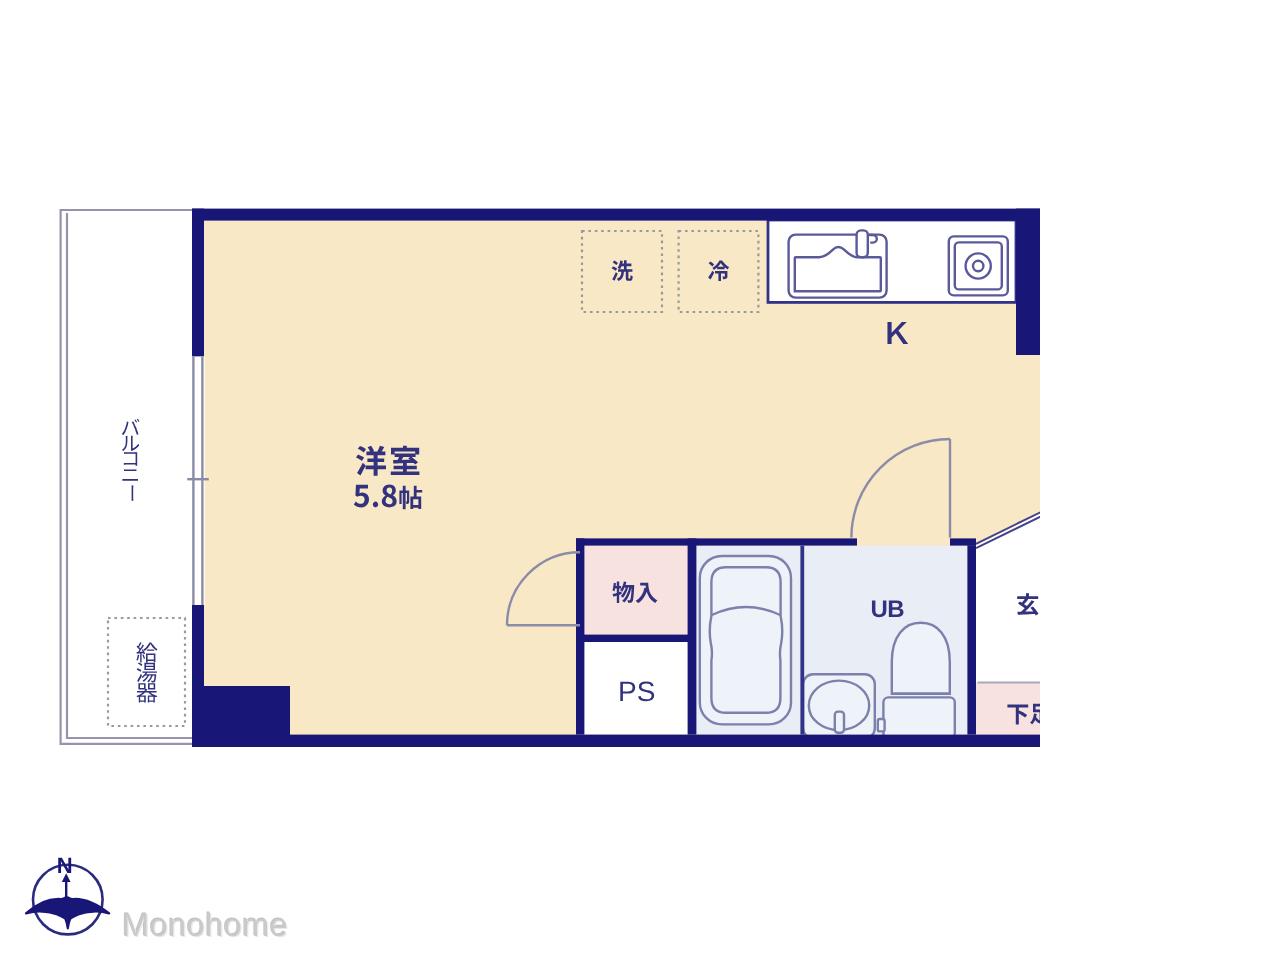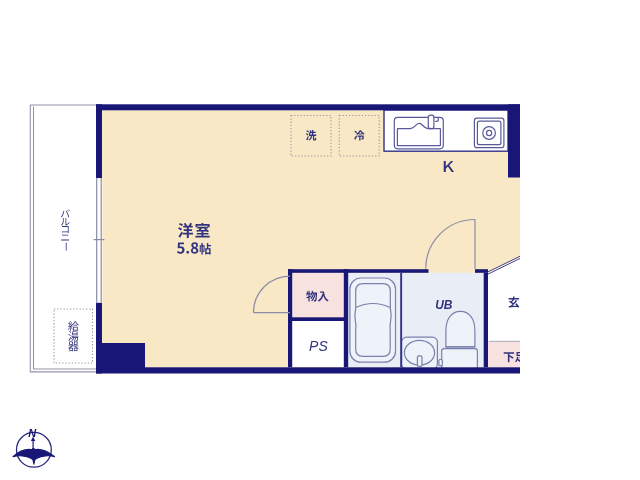--- a/index.html
+++ b/index.html
@@ -1,16 +1,16 @@
 <!DOCTYPE html>
 <html><head>
 <meta charset="utf-8">
 <style>
 html,body{margin:0;padding:0;background:#ffffff;}
-#stage{position:relative;width:520px;height:480px;overflow:hidden;font-family:"Liberation Sans",sans-serif;font-style:italic;}
+#stage{position:relative;width:520px;height:480px;overflow:hidden;font-family:"Liberation Sans",sans-serif;}
 #logo{position:absolute;left:61px;top:453.6px;font-size:16.3px;color:#cacaca;letter-spacing:0.2px;text-shadow:0.6px 0.6px 0 #e9e9e9,-0.4px -0.4px 0 #c2c2c2;}
 </style>
 </head>
 <body>
 <div id="stage">
 <svg width="640" height="480" viewBox="0 0 640 480" style="position:absolute;left:0;top:0">
 
   <g stroke="#9494ac" stroke-width="1.1" fill="none">
     <path d="M96,105 H30.3 V371.9 H96"></path>
     <path d="M33.5,106.5 V369 H96"></path>
@@ -160,13 +160,14 @@
 
   <g>
     <circle cx="33.9" cy="449.8" r="17.4" stroke="#2a2a7e" stroke-width="1.3" fill="none"></circle>
     <text x="32.3" y="436.5" font-size="11" font-weight="bold" fill="#181777" text-anchor="middle" font-family="Liberation Sans,sans-serif">N</text>
     <line x1="33.1" y1="439.5" x2="33.1" y2="451.5" stroke="#181777" stroke-width="1.2"></line>
     <polygon points="33.1,436.6 30.9,441 35.3,441" fill="#181777"></polygon>
     <path d="M13,456.7 C18.5,451.6 24.5,449.4 29.2,449.4 C30.6,449.7 31.4,449.6 32.1,449.1 C32.7,448.5 34.1,448.5 34.7,449.1 C35.4,449.6 36.2,449.7 37.6,449.4 C42.3,449.4 48.1,451.6 54.6,456.7 Q49.6,455.2 45.1,455.9 Q40.6,456.3 37.5,458 Q36.1,458.7 35.1,459.4 L34.5,461.2 L33.9,464.2 L33.3,461.2 L32.7,459.4 Q31.7,458.7 30.3,458 Q27.2,456.3 22.7,455.9 Q18.2,455.2 13,456.7 Z" fill="#181777" stroke="#181777" stroke-width="1.1" stroke-linejoin="round"></path>
   </g>
 </svg>
 
+<div id="logo">Monohome</div>
 </div>
 
 </body></html>

